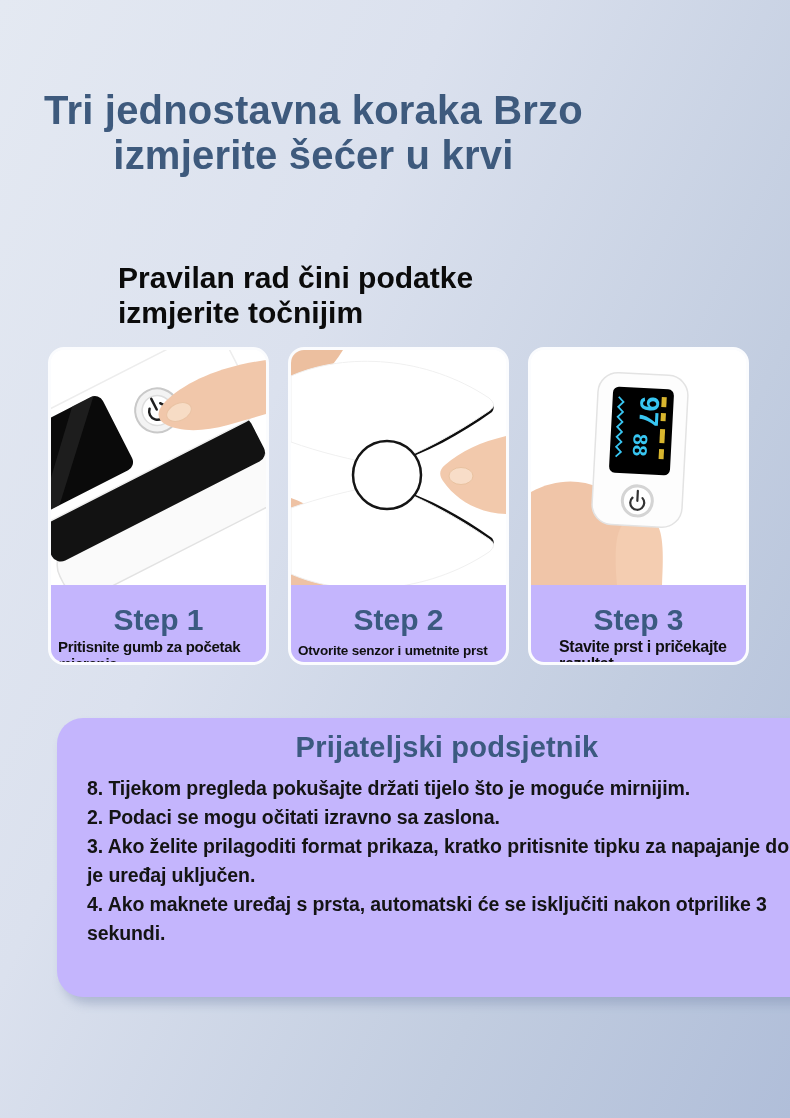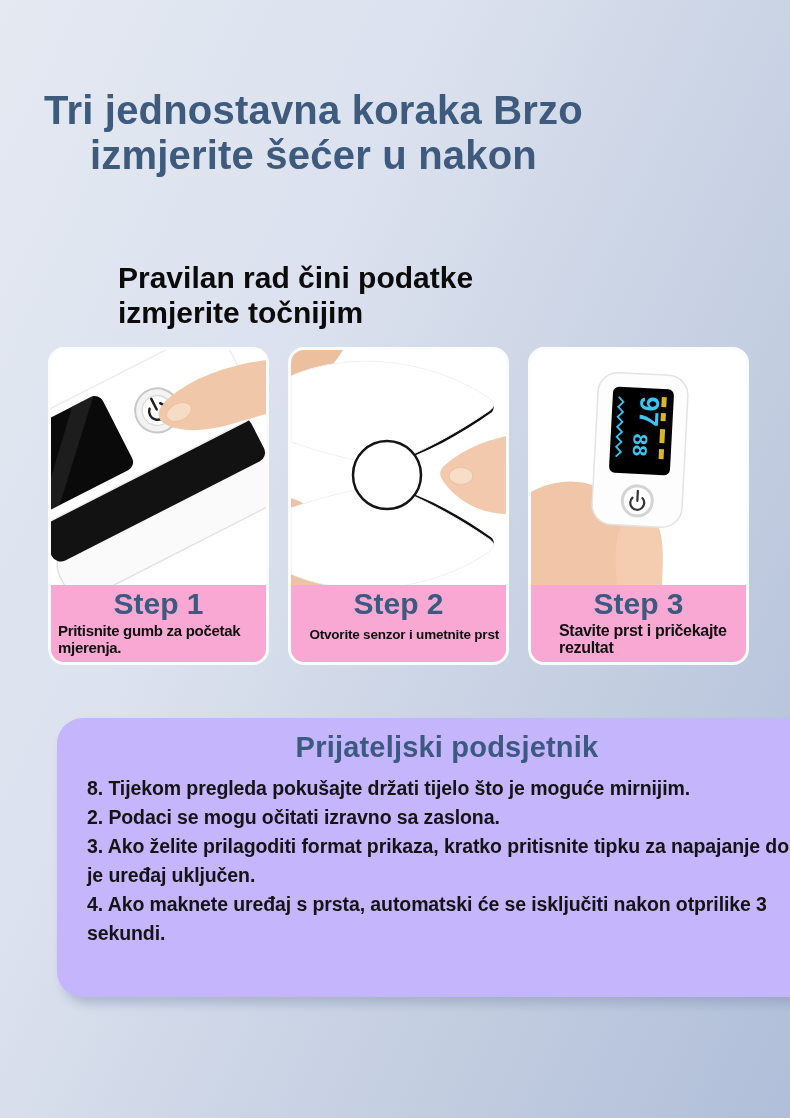--- a/index.html
+++ b/index.html
@@ -21,51 +21,51 @@
     display:flex;gap:19px;
   }
   .step-card{
     flex:1;height:312px;background:#ffffff;
     border:3px solid #fbfcfe;border-radius:16px;overflow:hidden;
     display:flex;flex-direction:column;
   }
   .step-image{height:235px;background:#ffffff;flex:none;}
   .step-image svg{display:block;width:100%;height:100%;}
   .step-caption{
-    flex:1;background:#f9a8d4;padding:3px 7px 0 7px;box-sizing:border-box;
+    flex:1;background:#c4b5fd;padding:19px 7px 0 7px;box-sizing:border-box;
   }
   .step-label{
     text-align:center;font-size:30px;font-weight:bold;color:#3b5a80;line-height:32px;
   }
   .step-desc{
     font-size:15px;font-weight:bold;color:#101010;line-height:17px;
     letter-spacing:-.3px;margin-top:2px;
   }
-  .step-card.center .step-desc{text-align:right;font-size:13.5px;letter-spacing:-.2px;margin-top:6px;white-space:nowrap;}
+  .step-card.center .step-desc{text-align:left;font-size:13.5px;letter-spacing:-.2px;margin-top:6px;white-space:nowrap;}
   .step-card.left3 .step-desc{font-size:16px;margin-left:21px;}
   .reminder{
     position:absolute;left:57px;top:718px;width:776px;height:279px;box-sizing:border-box;
     background:#c4b5fd;border-radius:26px;
     box-shadow:5px 7px 10px rgba(128,145,178,.45);
     padding:12px 26px 0 30px;
   }
   .reminder-title{
     text-align:center;font-size:29px;font-weight:bold;color:#3c5a80;line-height:34px;
     margin-bottom:10px;letter-spacing:.2px;
   }
   .reminder-item{
     font-size:19.5px;font-weight:bold;color:#141414;line-height:29px;letter-spacing:-.1px;
   }
 </style>
 </head>
 <body>
 
 <div class="hero-title">
   <div>Tri jednostavna koraka Brzo</div>
-  <div>izmjerite šećer u nakon</div>
+  <div>izmjerite šećer u krvi</div>
 </div>
 
 <div class="subtitle">
   <div>Pravilan rad čini podatke</div>
   <div>izmjerite točnijim</div>
 </div>
 
 <div class="steps">
 
   <div class="step-card">

